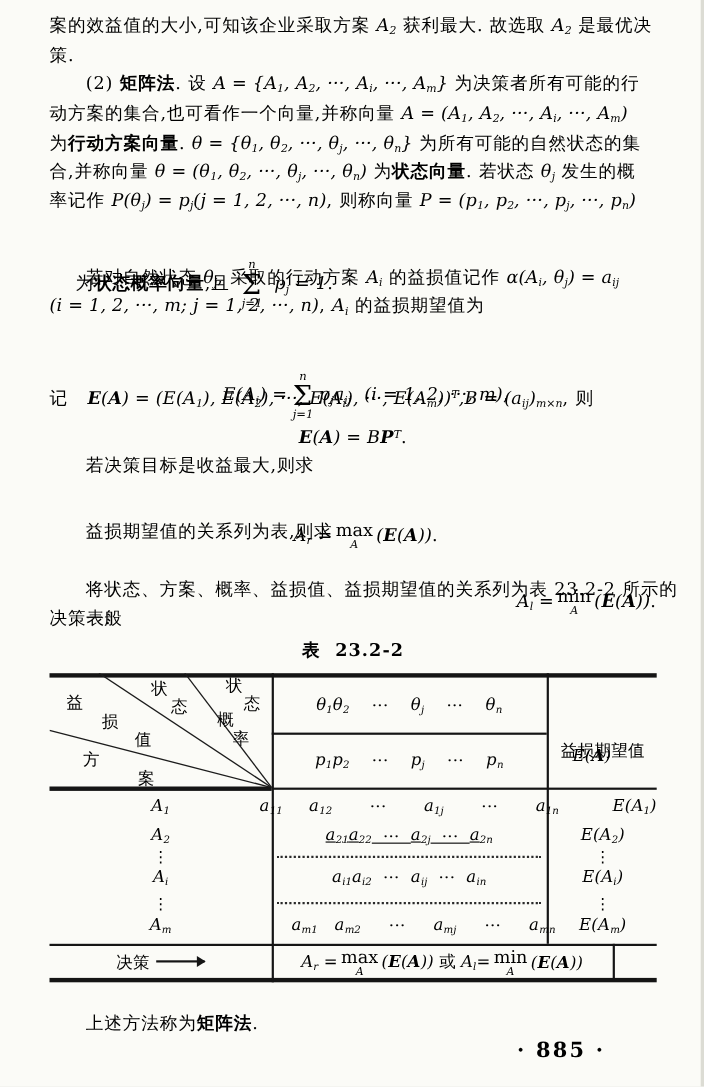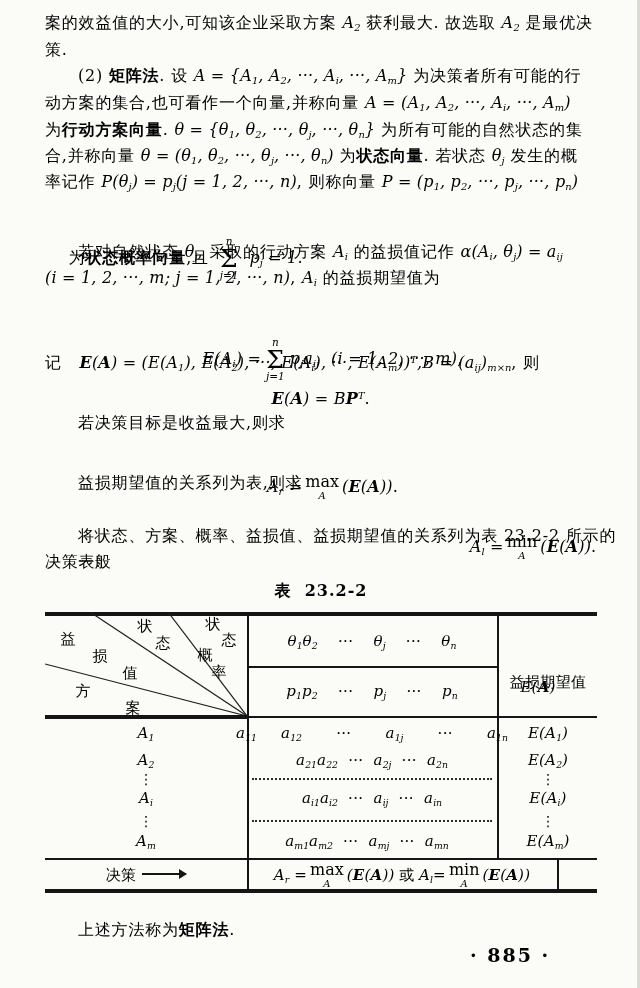--- a/index.html
+++ b/index.html
@@ -116,40 +116,40 @@
     <span class="cc" style="left:38px;top:79px;">方</span>
     <span class="cc" style="left:88px;top:96px;">案</span>
 
     <div class="cell" style="left:207px;top:4px;width:240px;height:50px;"><span class="m">θ<sub>1</sub></span>    <span class="m">θ<sub>2</sub></span>    ···    <span class="m">θ<sub>j</sub></span>    ···    <span class="m">θ<sub>n</sub></span></div>
     <div class="cell" style="left:207px;top:56px;width:240px;height:46px;"><span class="m">p<sub>1</sub></span>    <span class="m">p<sub>2</sub></span>    ···    <span class="m">p<sub>j</sub></span>    ···    <span class="m">p<sub>n</sub></span></div>
     <div class="cell" style="left:454px;top:18px;width:98px;height:26px;margin-top:39px;">益损期望值</div>
     <div class="cell" style="left:444px;top:62px;width:98px;height:26px;"><span class="m">E(<b>A</b>)</span></div>
 
     <div class="cell" style="left:0;top:108px;width:202px;height:26px;"><span class="m">A<sub>1</sub></span></div>
     <div class="cell" style="left:207px;top:108px;width:240px;height:26px;gap:24px;"><span class="m">a<sub>11</sub></span>   <span class="m">a<sub>12</sub></span>  ···  <span class="m">a<sub>1j</sub></span>  ···  <span class="m">a<sub>1n</sub></span></div>
-    <div class="cell" style="left:454px;top:108px;width:98px;height:26px;"><span class="m">E(A<sub>1</sub>)</span></div>
+    <div class="cell" style="left:454px;top:108px;width:98px;height:26px;justify-content:flex-end;"><span class="m">E(A<sub>1</sub>)</span></div>
 
     <div class="cell" style="left:0;top:135px;width:202px;height:26px;"><span class="m">A<sub>2</sub></span></div>
-    <div class="cell" style="left:207px;top:135px;width:240px;height:26px;"><span class="m">a<sub>21</sub></span>   <span class="m">a<sub>22</sub></span>  ···  <span class="m">a<sub>2j</sub></span>  ···  <span class="m">a<sub>2n</sub></span></div>
+    <div class="cell" style="left:207px;top:135px;width:240px;height:26px;text-decoration:underline;"><span class="m">a<sub>21</sub></span>   <span class="m">a<sub>22</sub></span>  ···  <span class="m">a<sub>2j</sub></span>  ···  <span class="m">a<sub>2n</sub></span></div>
     <div class="cell" style="left:454px;top:135px;width:98px;height:26px;"><span class="m">E(A<sub>2</sub>)</span></div>
 
     <div class="cell vdots" style="left:0;top:158px;width:202px;height:18px;">⋮</div>
     <div class="dotline" style="left:207px;top:166px;width:240px;"></div>
     <div class="cell vdots" style="left:454px;top:158px;width:98px;height:18px;">⋮</div>
 
     <div class="cell" style="left:0;top:173px;width:202px;height:26px;"><span class="m">A<sub>i</sub></span></div>
     <div class="cell" style="left:207px;top:173px;width:240px;height:26px;"><span class="m">a<sub>i1</sub></span>   <span class="m">a<sub>i2</sub></span>  ···  <span class="m">a<sub>ij</sub></span>  ···  <span class="m">a<sub>in</sub></span></div>
     <div class="cell" style="left:454px;top:173px;width:98px;height:26px;"><span class="m">E(A<sub>i</sub>)</span></div>
 
     <div class="cell vdots" style="left:0;top:200px;width:202px;height:18px;">⋮</div>
     <div class="dotline" style="left:207px;top:208px;width:240px;"></div>
     <div class="cell vdots" style="left:454px;top:200px;width:98px;height:18px;">⋮</div>
 
     <div class="cell" style="left:0;top:216px;width:202px;height:26px;"><span class="m">A<sub>m</sub></span></div>
-    <div class="cell" style="left:202px;top:216px;width:240px;height:26px;"><span class="m">a<sub>m1</sub></span>   <span class="m">a<sub>m2</sub></span>  ···  <span class="m">a<sub>mj</sub></span>  ···  <span class="m">a<sub>mn</sub></span></div>
+    <div class="cell" style="left:220px;top:216px;width:240px;height:26px;justify-content:space-between;"><span class="m">a<sub>m1</sub></span>   <span class="m">a<sub>m2</sub></span>  ···  <span class="m">a<sub>mj</sub></span>  ···  <span class="m">a<sub>mn</sub></span></div>
     <div class="cell" style="left:454px;top:216px;width:98px;height:26px;"><span class="m">E(A<sub>m</sub>)</span></div>
 
     <div class="cell" style="left:0;top:250px;width:202px;height:26px;justify-content:center;">
       <span>决策</span><span class="arrow"></span>
     </div>
     <div class="cell" style="left:204px;top:248px;width:306px;height:30px;letter-spacing:0;">
       <span><span class="m">A<sub>r</sub> =</span></span><span class="limop"><span class="op">max</span><span class="lunder">A</span></span><span><span class="m">(<b>E</b>(<b>A</b>))</span> 或 <span class="m">A<sub>l</sub>=</span></span><span class="limop"><span class="op">min</span><span class="lunder">A</span></span><span><span class="m">(<b>E</b>(<b>A</b>))</span></span>
     </div>
   </div>
 

